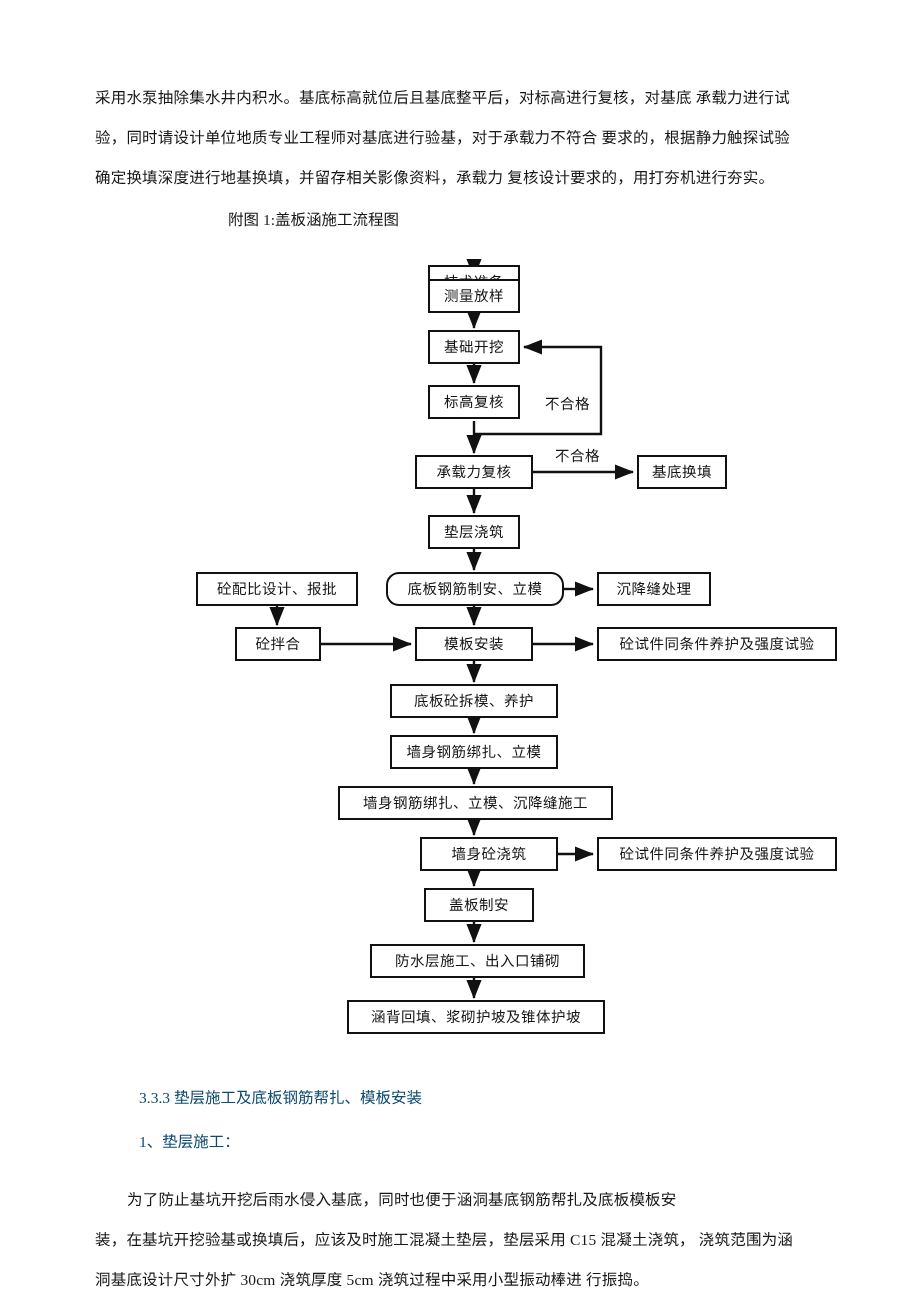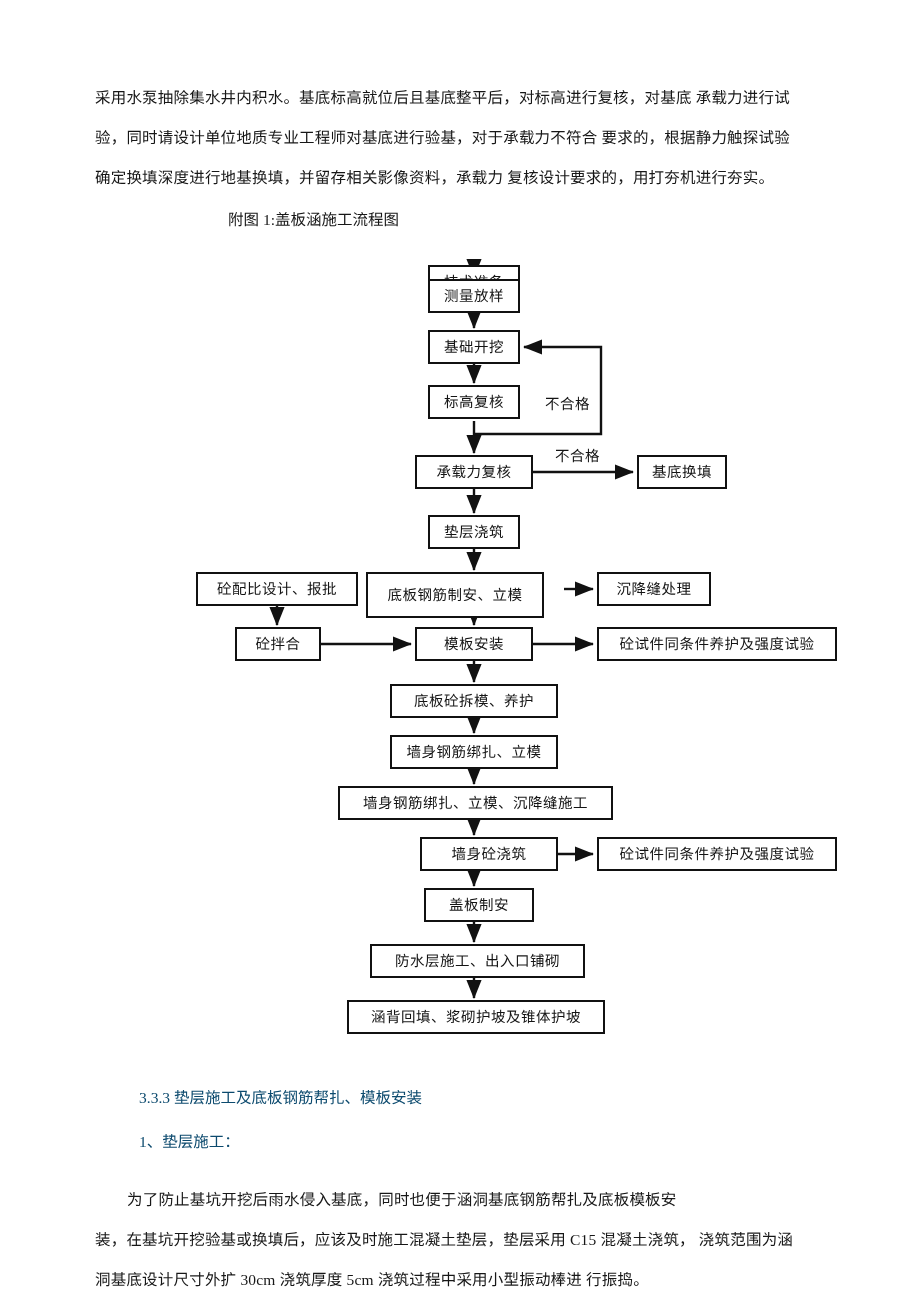--- a/index.html
+++ b/index.html
@@ -152,21 +152,21 @@
     </svg>
 
     <div class="node" style="left:428px; top:229px; width:92px;  height:34px;margin-top:36px;">技术准备</div>
     <div class="node" style="left:428px; top:279px; width:92px;  height:34px;">测量放样</div>
     <div class="node" style="left:428px; top:330px; width:92px;  height:34px;">基础开挖</div>
     <div class="node" style="left:428px; top:385px; width:92px;  height:34px;">标高复核</div>
     <div class="node" style="left:415px; top:455px; width:118px; height:34px;">承载力复核</div>
     <div class="node" style="left:637px; top:455px; width:90px;  height:34px;">基底换填</div>
     <div class="node" style="left:428px; top:515px; width:92px;  height:34px;">垫层浇筑</div>
     <div class="node" style="left:196px; top:572px; width:162px; height:34px;">砼配比设计、报批</div>
-    <div class="node" style="left:366px; top:572px; width:178px; height:46px;">底板钢筋制安、立模</div>
+    <div class="node" style="left:386px; top:572px; width:178px; height:34px;border-radius:13px;">底板钢筋制安、立模</div>
     <div class="node" style="left:597px; top:572px; width:114px; height:34px;">沉降缝处理</div>
     <div class="node" style="left:235px; top:627px; width:86px;  height:34px;">砼拌合</div>
     <div class="node" style="left:415px; top:627px; width:118px; height:34px;">模板安装</div>
     <div class="node" style="left:597px; top:627px; width:240px; height:34px;">砼试件同条件养护及强度试验</div>
     <div class="node" style="left:390px; top:684px; width:168px; height:34px;">底板砼拆模、养护</div>
     <div class="node" style="left:390px; top:735px; width:168px; height:34px;">墙身钢筋绑扎、立模</div>
     <div class="node" style="left:338px; top:786px; width:275px; height:34px;">墙身钢筋绑扎、立模、沉降缝施工</div>
     <div class="node" style="left:420px; top:837px; width:138px; height:34px;">墙身砼浇筑</div>
     <div class="node" style="left:597px; top:837px; width:240px; height:34px;">砼试件同条件养护及强度试验</div>
     <div class="node" style="left:424px; top:888px; width:110px; height:34px;">盖板制安</div>

